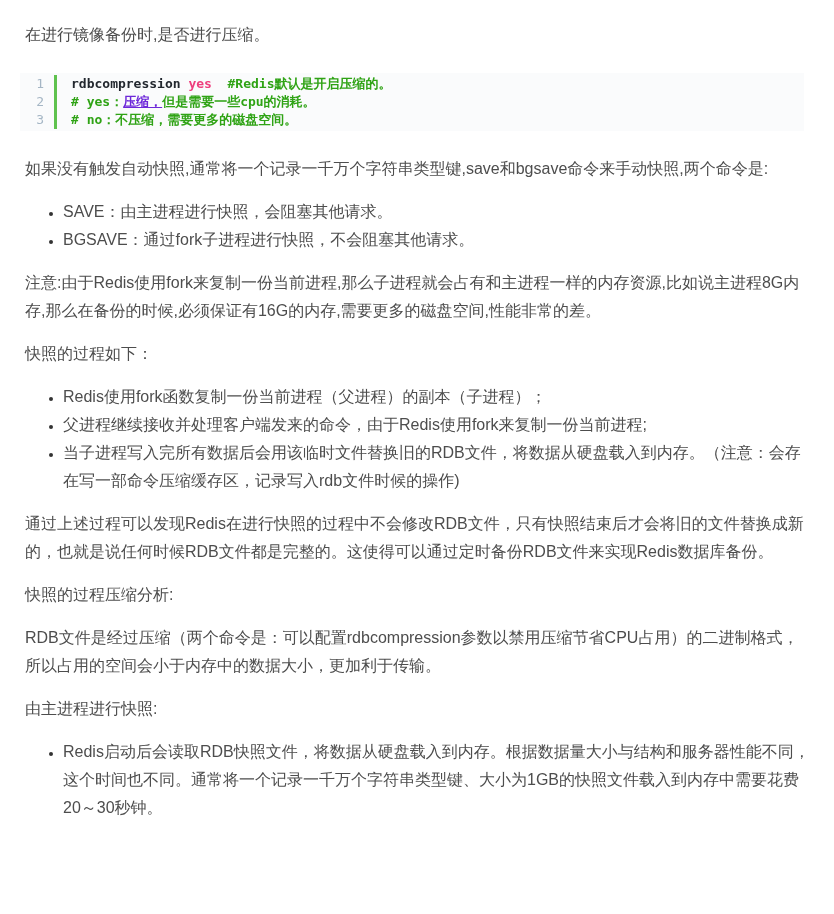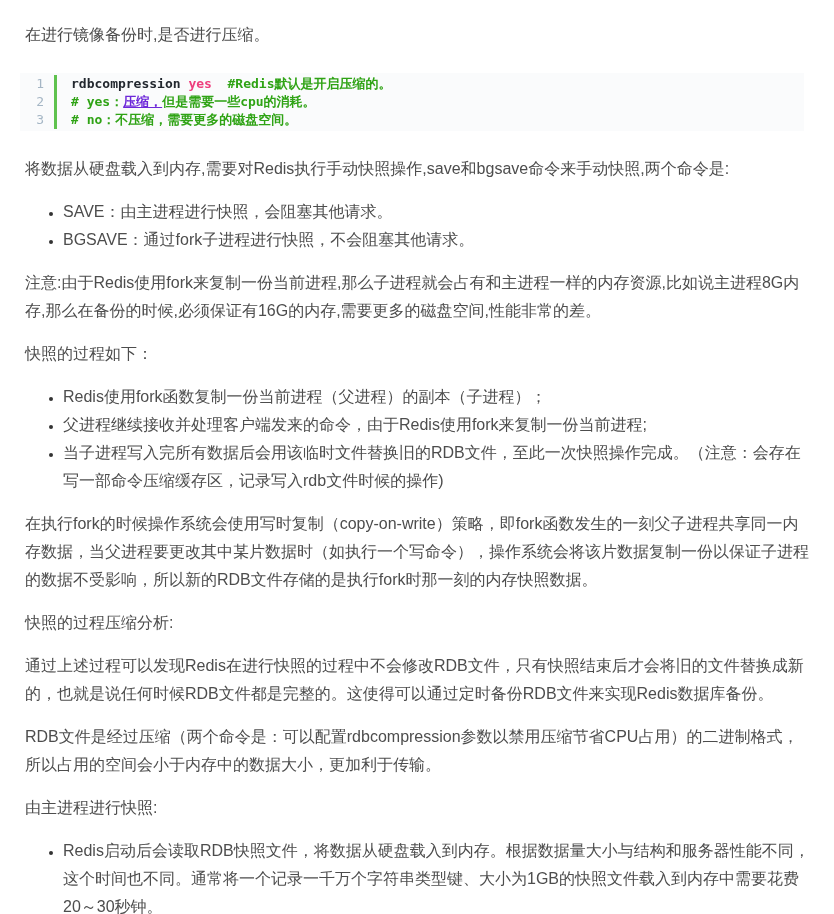--- a/index.html
+++ b/index.html
@@ -66,33 +66,32 @@
     text-decoration: underline;
     margin-top: 28px;
   }
 </style>
 </head>
 <body>
 
 <article class="article">
     <p>在进行镜像备份时,是否进行压缩。</p>
     <pre class="code-block"><div class="code-row"><span class="ln">1</span><span class="code-text"><span class="t-plain">rdbcompression </span><span class="t-value">yes</span><span class="t-plain">  </span><span class="t-comment">#Redis默认是开启压缩的。</span></span></div><div class="code-row"><span class="ln">2</span><span class="code-text"><span class="t-comment"># yes：</span><span class="t-comment-u">压缩，</span><span class="t-comment">但是需要一些cpu的消耗。</span></span></div><div class="code-row"><span class="ln">3</span><span class="code-text"><span class="t-comment"># no：不压缩，需要更多的磁盘空间。</span></span></div></pre>
-    <p>将数据从硬盘载入到内存,需要对Redis执行手动快照操作,save和bgsave命令来手动快照,两个命令是:</p>
+    <p>如果没有触发自动快照,通常将一个记录一千万个字符串类型键,save和bgsave命令来手动快照,两个命令是:</p>
     <ul>
       <li>SAVE：由主进程进行快照，会阻塞其他请求。</li>
       <li>BGSAVE：通过fork子进程进行快照，不会阻塞其他请求。</li>
     </ul>
     <p>注意:由于Redis使用fork来复制一份当前进程,那么子进程就会占有和主进程一样的内存资源,比如说主进程8G内存,那么在备份的时候,必须保证有16G的内存,需要更多的磁盘空间,性能非常的差。</p>
     <p>快照的过程如下：</p>
     <ul>
       <li>Redis使用fork函数复制一份当前进程（父进程）的副本（子进程）；</li>
       <li>父进程继续接收并处理客户端发来的命令，由于Redis使用fork来复制一份当前进程;</li>
-      <li>当子进程写入完所有数据后会用该临时文件替换旧的RDB文件，至此一次快照操作完成。（注意：会存在写一部命令压缩缓存区，记录写入rdb文件时候的操作)</li>
+      <li>当子进程写入完所有数据后会用该临时文件替换旧的RDB文件，将数据从硬盘载入到内存。（注意：会存在写一部命令压缩缓存区，记录写入rdb文件时候的操作)</li>
     </ul>
-    <p>在执行fork的时候操作系统会使用写时复制（copy-on-write）策略，即fork函数发生的一刻父子进程共享同一内存数据，当父进程要更改其中某片数据时（如执行一个写命令），操作系统会将该片数据复制一份以保证子进程的数据不受影响，所以新的RDB文件存储的是执行fork时那一刻的内存快照数据。</p>
+    <p>通过上述过程可以发现Redis在进行快照的过程中不会修改RDB文件，只有快照结束后才会将旧的文件替换成新的，也就是说任何时候RDB文件都是完整的。这使得可以通过定时备份RDB文件来实现Redis数据库备份。</p>
     <p>快照的过程压缩分析:</p>
-    <p>通过上述过程可以发现Redis在进行快照的过程中不会修改RDB文件，只有快照结束后才会将旧的文件替换成新的，也就是说任何时候RDB文件都是完整的。这使得可以通过定时备份RDB文件来实现Redis数据库备份。</p>
     <p>RDB文件是经过压缩（两个命令是：可以配置rdbcompression参数以禁用压缩节省CPU占用）的二进制格式，所以占用的空间会小于内存中的数据大小，更加利于传输。</p>
     <p>由主进程进行快照:</p>
     <ul>
       <li>Redis启动后会读取RDB快照文件，将数据从硬盘载入到内存。根据数据量大小与结构和服务器性能不同，这个时间也不同。通常将一个记录一千万个字符串类型键、大小为1GB的快照文件载入到内存中需要花费20～30秒钟。</li>
     </ul>
   </article>
 
 </body></html>

